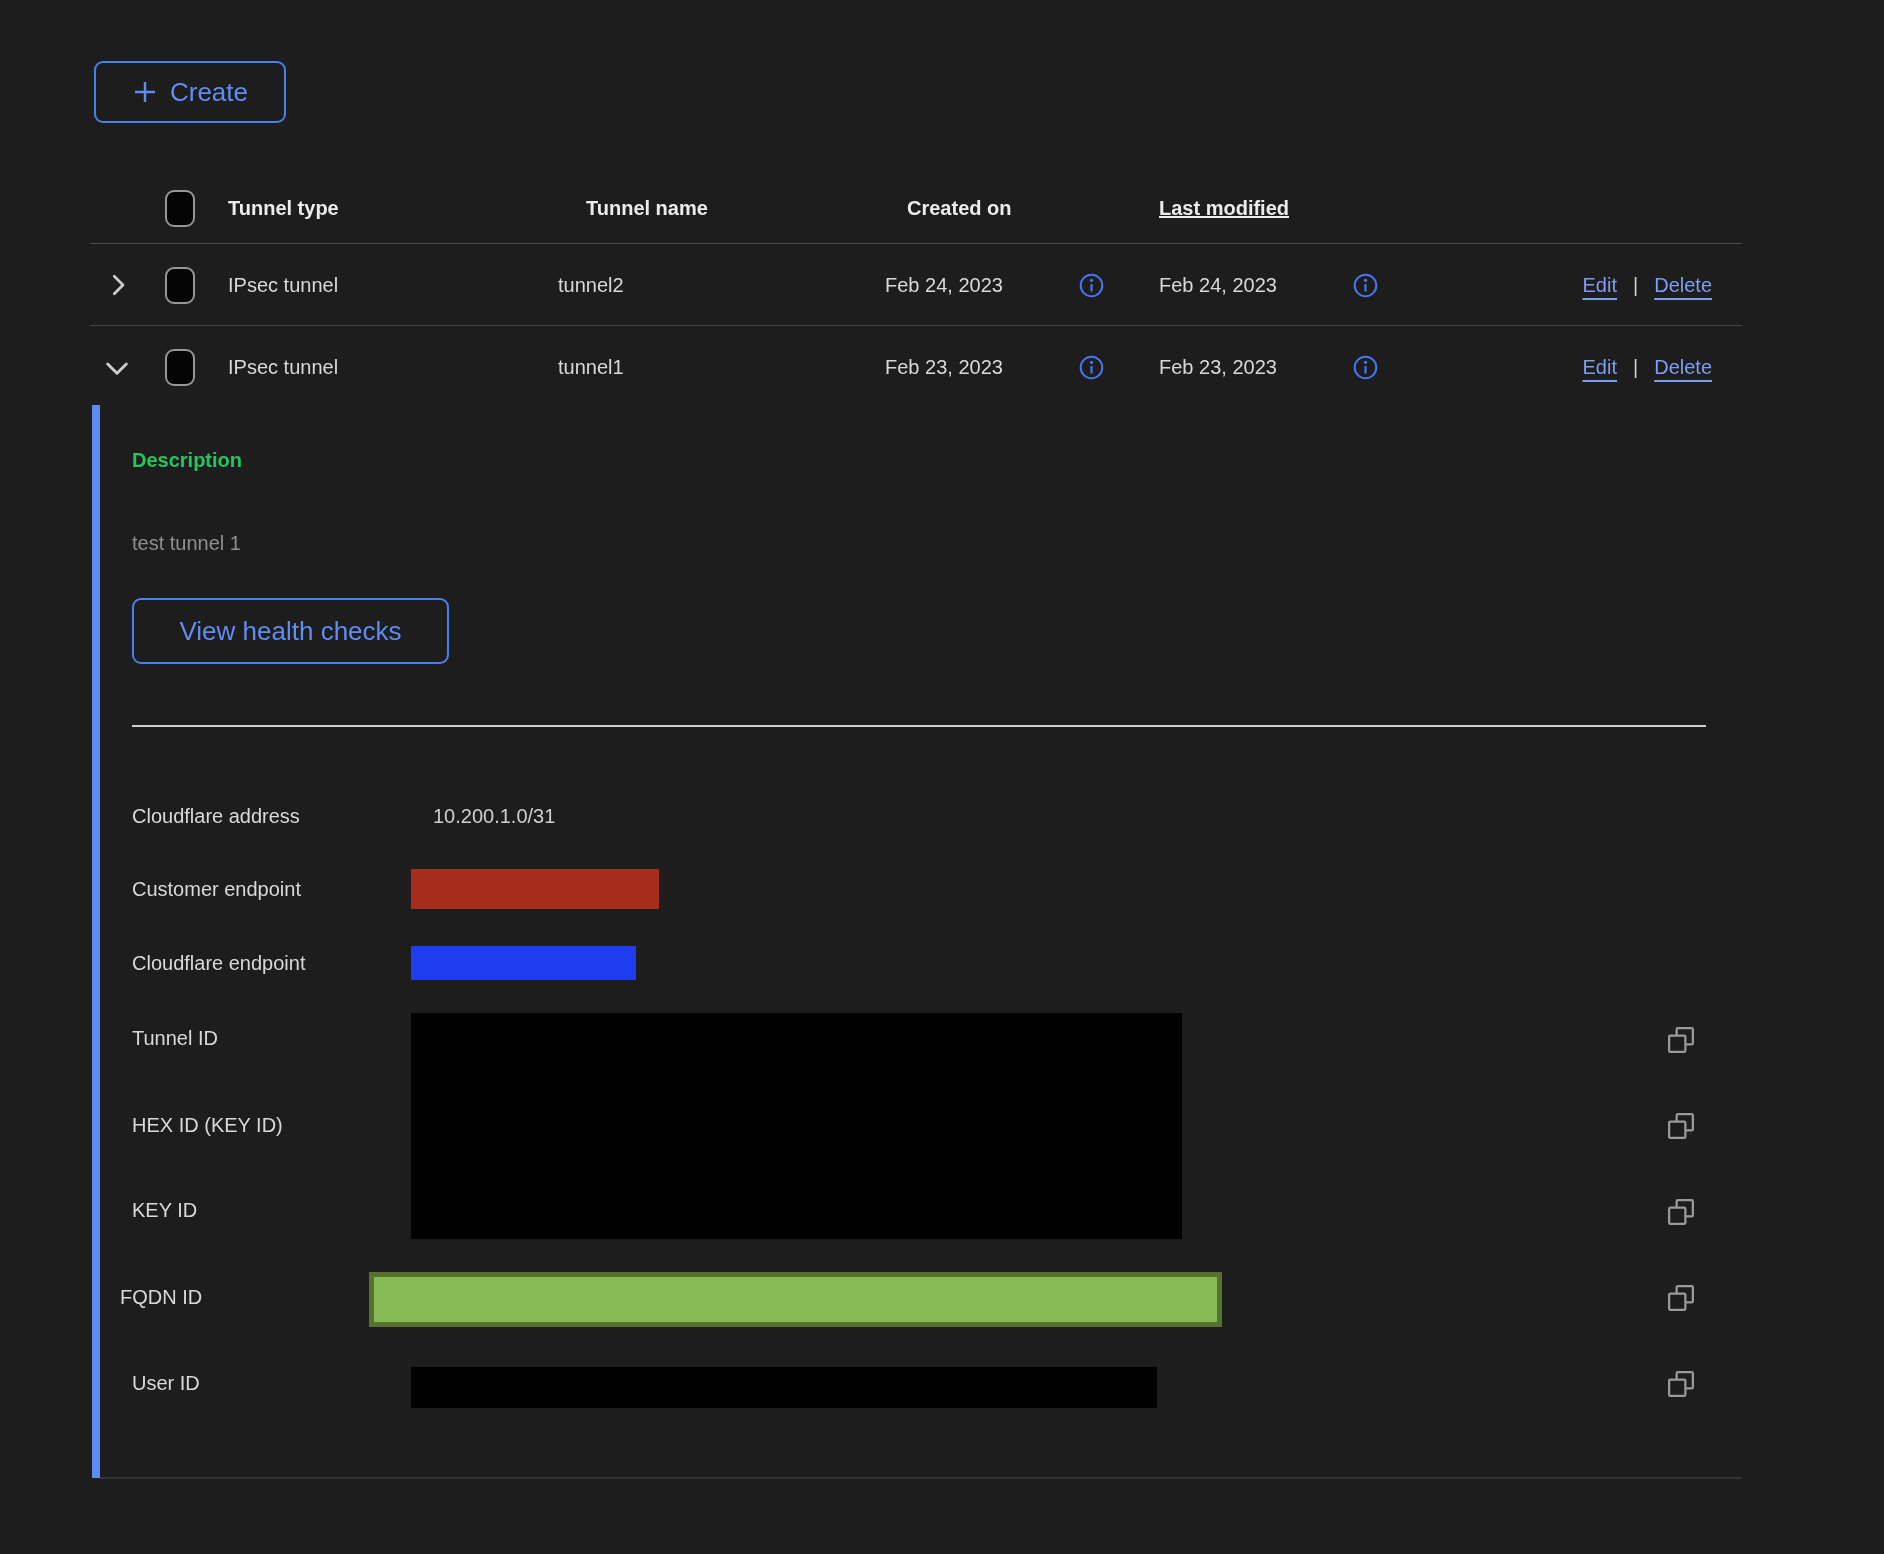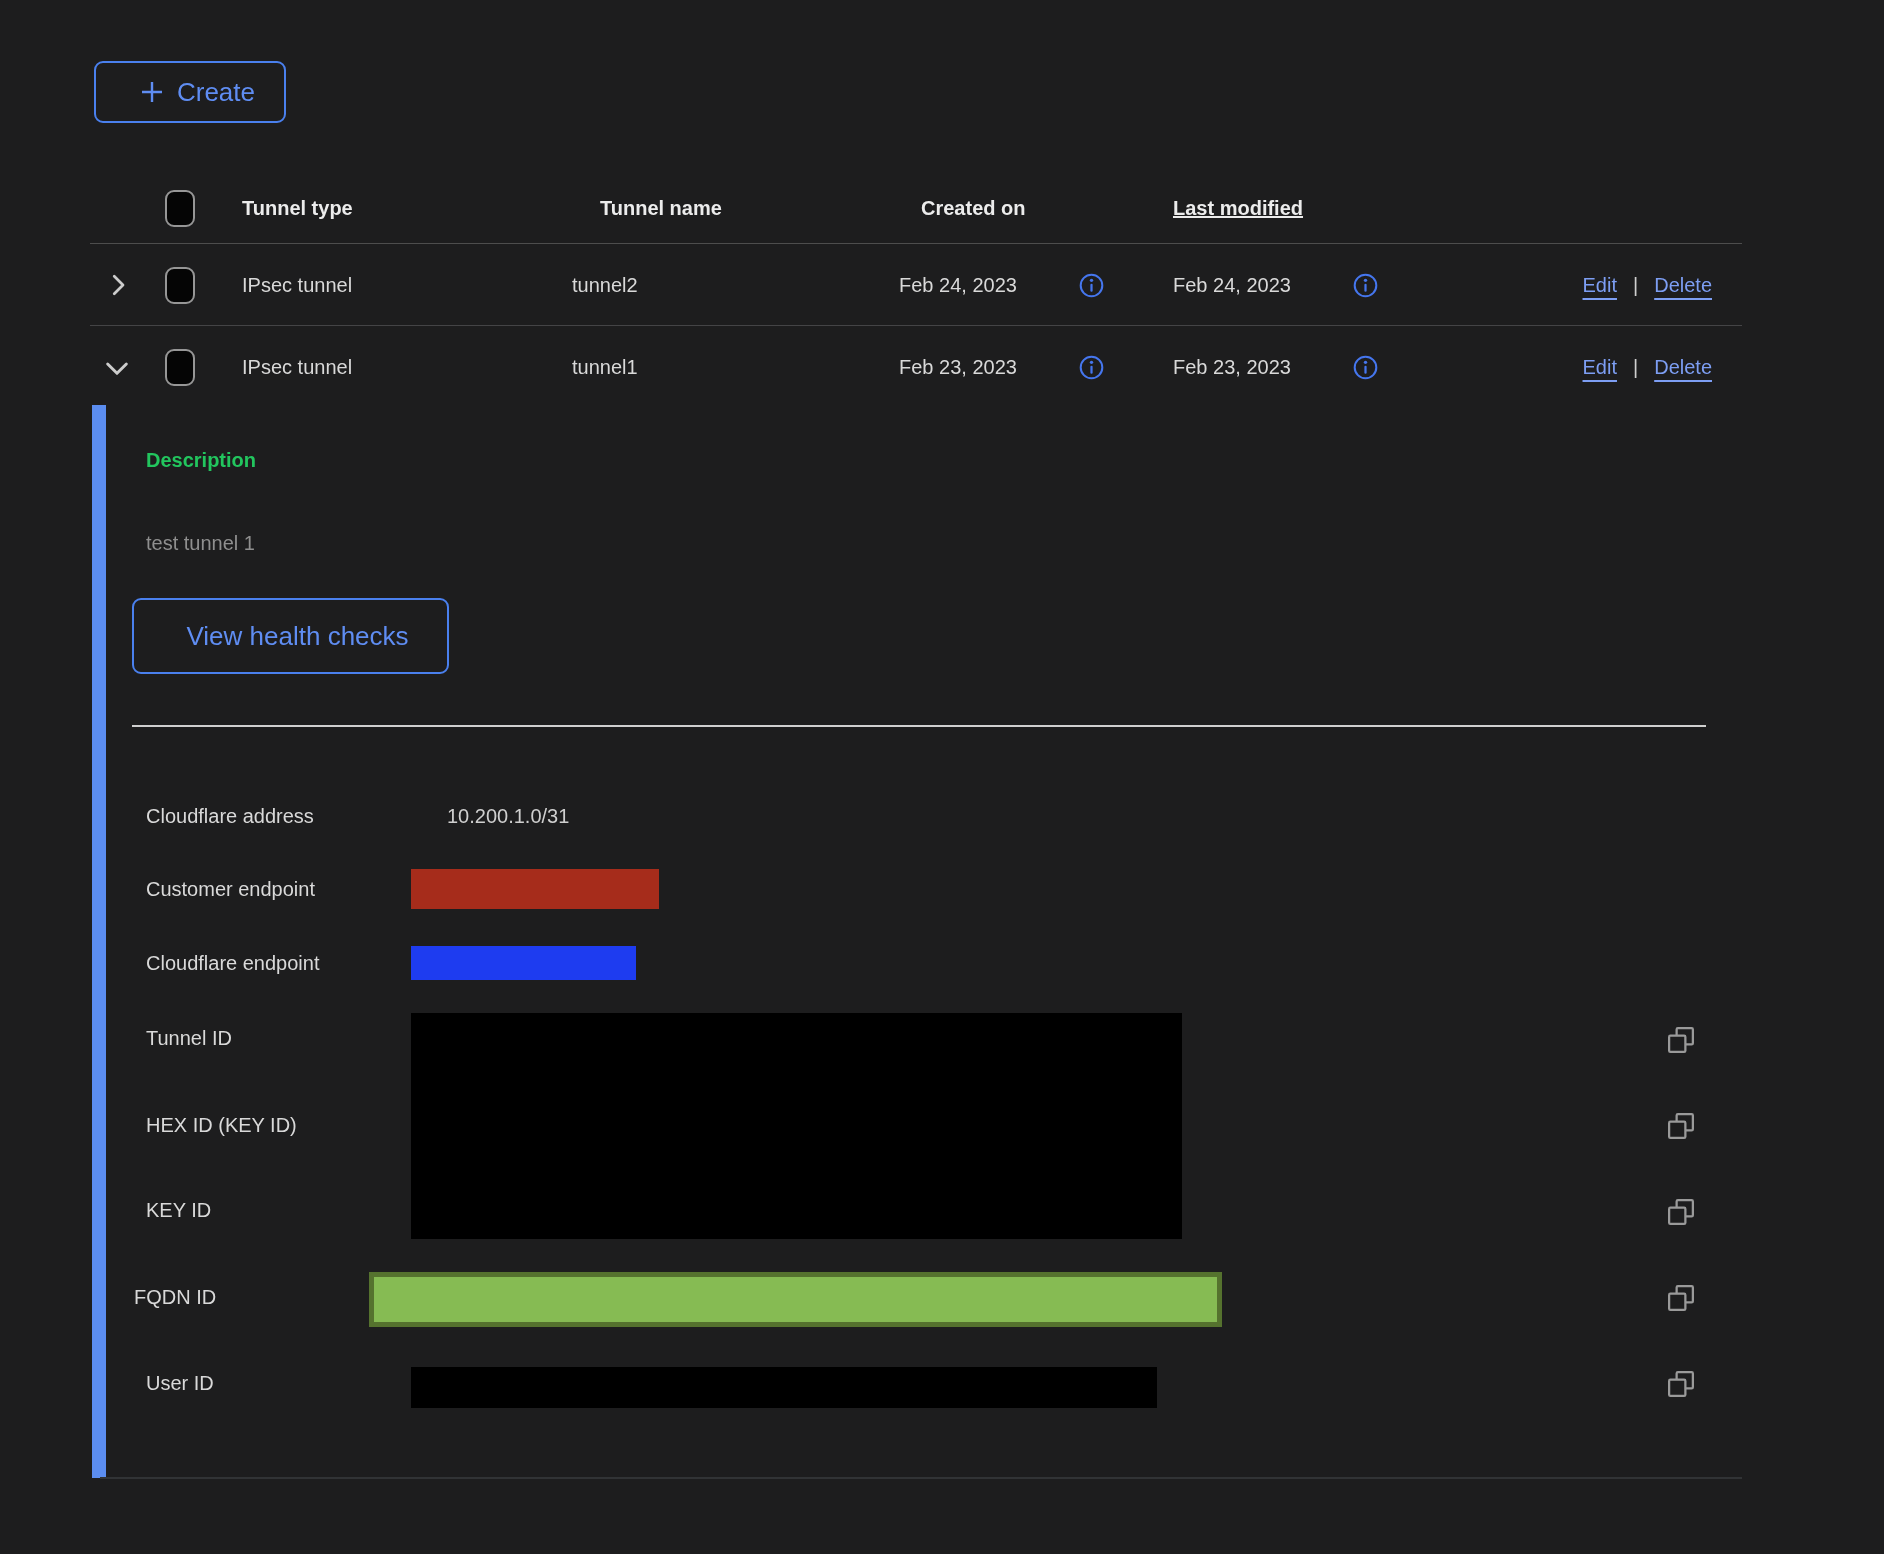--- a/index.html
+++ b/index.html
@@ -6,21 +6,21 @@
   html, body { background: #161616; }
   body { font-family: "Liberation Sans", sans-serif; }
   #screen {
     position: relative;
     width: 1884px;
     height: 1554px;
     background: #1d1d1e;
     overflow: hidden;
     color: #d9d9d9;
   }
-  .abs { position: absolute; padding-left: 14px; }
+  .abs { position: absolute; }
   .txt {
     font-size: 20px;
     line-height: 30px;
     color: #d9d9d9;
     white-space: nowrap;
   }
   .hdr { font-weight: 700; color: #ececec; }
   .outline-btn {
     display: flex; align-items: center; justify-content: center;
     gap: 12px;
@@ -138,21 +138,21 @@
     <span class="link">Edit</span>
     <span class="pipe">|</span>
     <span class="link">Delete</span>
   </div>
 
   <div class="abs" style="left:92px; top:405px; width:8px; height:1073px; background:#5b8df0;"></div>
 
   <div class="abs txt" style="left:132px; top:445px; font-weight:600; color:#22c55e;">Description</div>
   <div class="abs txt" style="left:132px; top:528px; color:#8f8f8f;">test tunnel 1</div>
 
-  <button class="outline-btn abs" style="left:132px; top:598px; width:317px; height:76px;">
+  <button class="outline-btn abs" style="left:132px; top:598px; width:317px; height:66px;">
     <span>View health checks</span>
   </button>
 
   <div class="divider" style="left:132px; top:725px; width:1574px; height:2px; background:#cfcfcf;"></div>
 
   <div class="abs txt" style="left:132px; top:801px;">Cloudflare address</div>
   <div class="abs txt" style="left:433px; top:801px; color:#cfcfcf;">10.200.1.0/31</div>
 
   <div class="abs txt" style="left:132px; top:874px;">Customer endpoint</div>
   <div class="redaction" style="left:411px; top:869px; width:248px; height:40px; background:#a62c1b;"></div>

